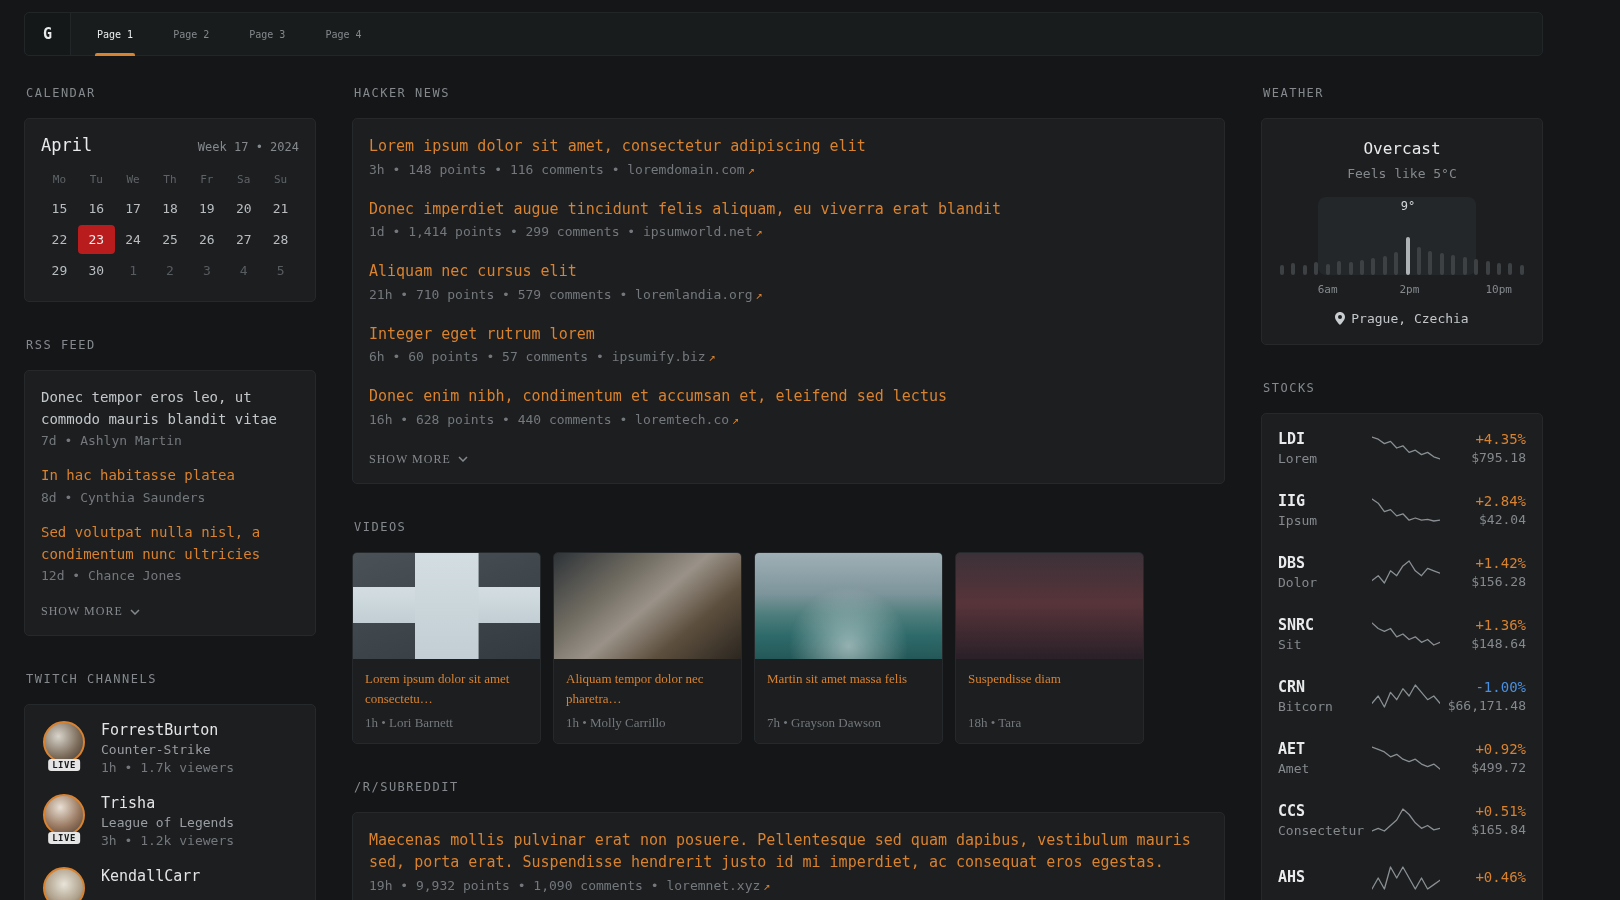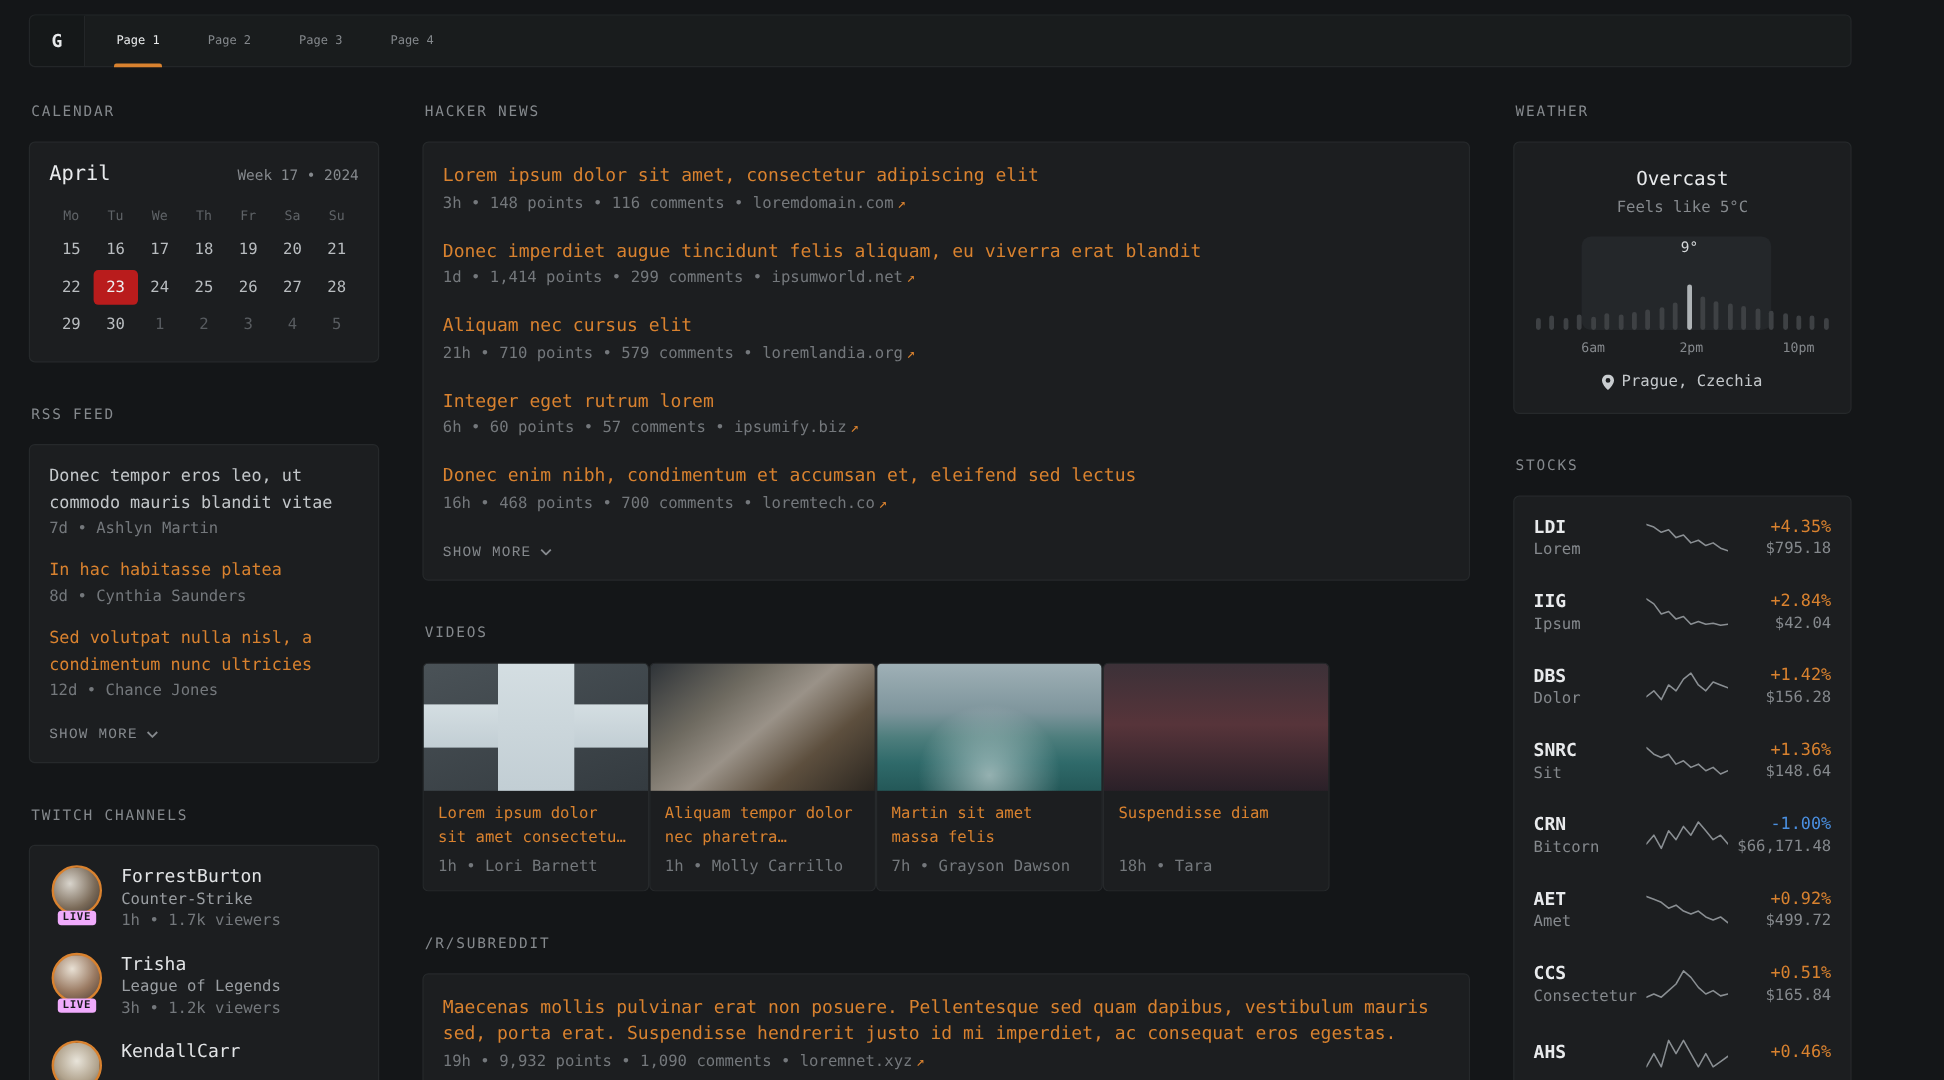--- a/index.html
+++ b/index.html
@@ -54,47 +54,47 @@
   .day.muted { color:#585c60; }
   .day.selected { background:#b91c1c; color:#eef0f1; }
   
   .rss-item { margin-bottom:17px; cursor:pointer; }
   .rss-title { font-size:14px; line-height:1.55; color:#c3c7ca; }
   .rss-title.accent { color:#d9822f; }
   .rss-meta { font-size:13px; color:#74787c; margin-top:3px; }
   .show-more {
     display:inline-flex; align-items:center; gap:7px; margin-top:4px;
     font-size:12px; letter-spacing:1px; color:#85898d; cursor:pointer; background:none; border:none;
-    font-family:Liberation Mono, monospace; padding:0;
+    font-family:Liberation Serif, serif; padding:0;
   }
   
   .channel { display:flex; gap:14px; margin-bottom:19px; cursor:pointer; }
   .avatar-wrap { position:relative; width:46px; height:52px; flex:none; }
   .avatar {
     width:42px; height:42px; border-radius:50%; border:2px solid #d9822f; margin:0 auto;
   }
   .avatar.a1 { background:radial-gradient(circle at 35% 35%, #d8d4cc, #7a6a58 60%, #3a3430); }
   .avatar.a2 { background:radial-gradient(circle at 40% 30%, #e8e0d4, #9a7a62 55%, #4a3a30); }
   .avatar.a3 { background:radial-gradient(circle at 50% 40%, #e8e4da, #b0a28c 60%, #6a5f50); }
   .live-badge {
     position:absolute; left:50%; transform:translateX(-50%); bottom:2px;
-    background:#f0abfc; color:#16181a; font-size:9px; font-weight:bold;
+    background:#e5e5e5; color:#16181a; font-size:9px; font-weight:bold;
     padding:1px 4px; border-radius:3px; letter-spacing:.5px;
   }
   .ch-name { font-size:15px; color:#e2e4e6; }
   .ch-game { font-size:13px; color:#9a9ea2; margin-top:3px; }
   .ch-meta { font-size:13px; color:#74787c; margin-top:3px; }
   
   .hn-item { margin-bottom:21px; }
   .hn-title { font-size:15px; line-height:1.5; color:#d9822f; cursor:pointer; }
   .hn-meta { font-size:13px; color:#74787c; margin-top:4px; }
   .domain { color:#74787c; cursor:pointer; }
   .ext { color:#d9822f; font-size:12px; margin-left:3px; }
   
-  .videos-row { display:flex; overflow:hidden; }
+  .videos-row { display:flex; gap:12px; overflow:hidden;font-family:Liberation Serif, serif; }
   .video-card {
     width:189px; flex:none; background:#1c1e20; border:1px solid #26292b;
     border-radius:5px; overflow:hidden; cursor:pointer;
   }
   .thumb { width:100%; height:106px; }
   .thumb.t1 {
     background:
       linear-gradient(#d4dee2,#c2ced4) center/34% 100% no-repeat,
       linear-gradient(#d4dee2,#c2ced4) center/100% 34% no-repeat,
       linear-gradient(160deg,#4a5257,#343b40);
@@ -291,21 +291,21 @@
         <div class="hn-item">
           <div class="hn-title">Aliquam nec cursus elit</div>
           <div class="hn-meta"><span>21h • 710 points • 579 comments •</span> <span class="domain">loremlandia.org</span><span class="ext">↗</span></div>
         </div>
         <div class="hn-item">
           <div class="hn-title">Integer eget rutrum lorem</div>
           <div class="hn-meta"><span>6h • 60 points • 57 comments •</span> <span class="domain">ipsumify.biz</span><span class="ext">↗</span></div>
         </div>
         <div class="hn-item">
           <div class="hn-title">Donec enim nibh, condimentum et accumsan et, eleifend sed lectus</div>
-          <div class="hn-meta"><span>16h • 468 points • 700 comments •</span> <span class="domain">loremtech.co</span><span class="ext">↗</span></div>
+          <div class="hn-meta"><span>16h • 628 points • 440 comments •</span> <span class="domain">loremtech.co</span><span class="ext">↗</span></div>
         </div>
         <button class="show-more">
           <span>SHOW MORE</span>
           <svg width="10" height="6" viewBox="0 0 10 6">
               <path d="M1 1 L5 5 L9 1" stroke="#85898d" fill="none" stroke-width="1.5"></path>
             </svg>
         </button>
       </div>
     </section>
 

